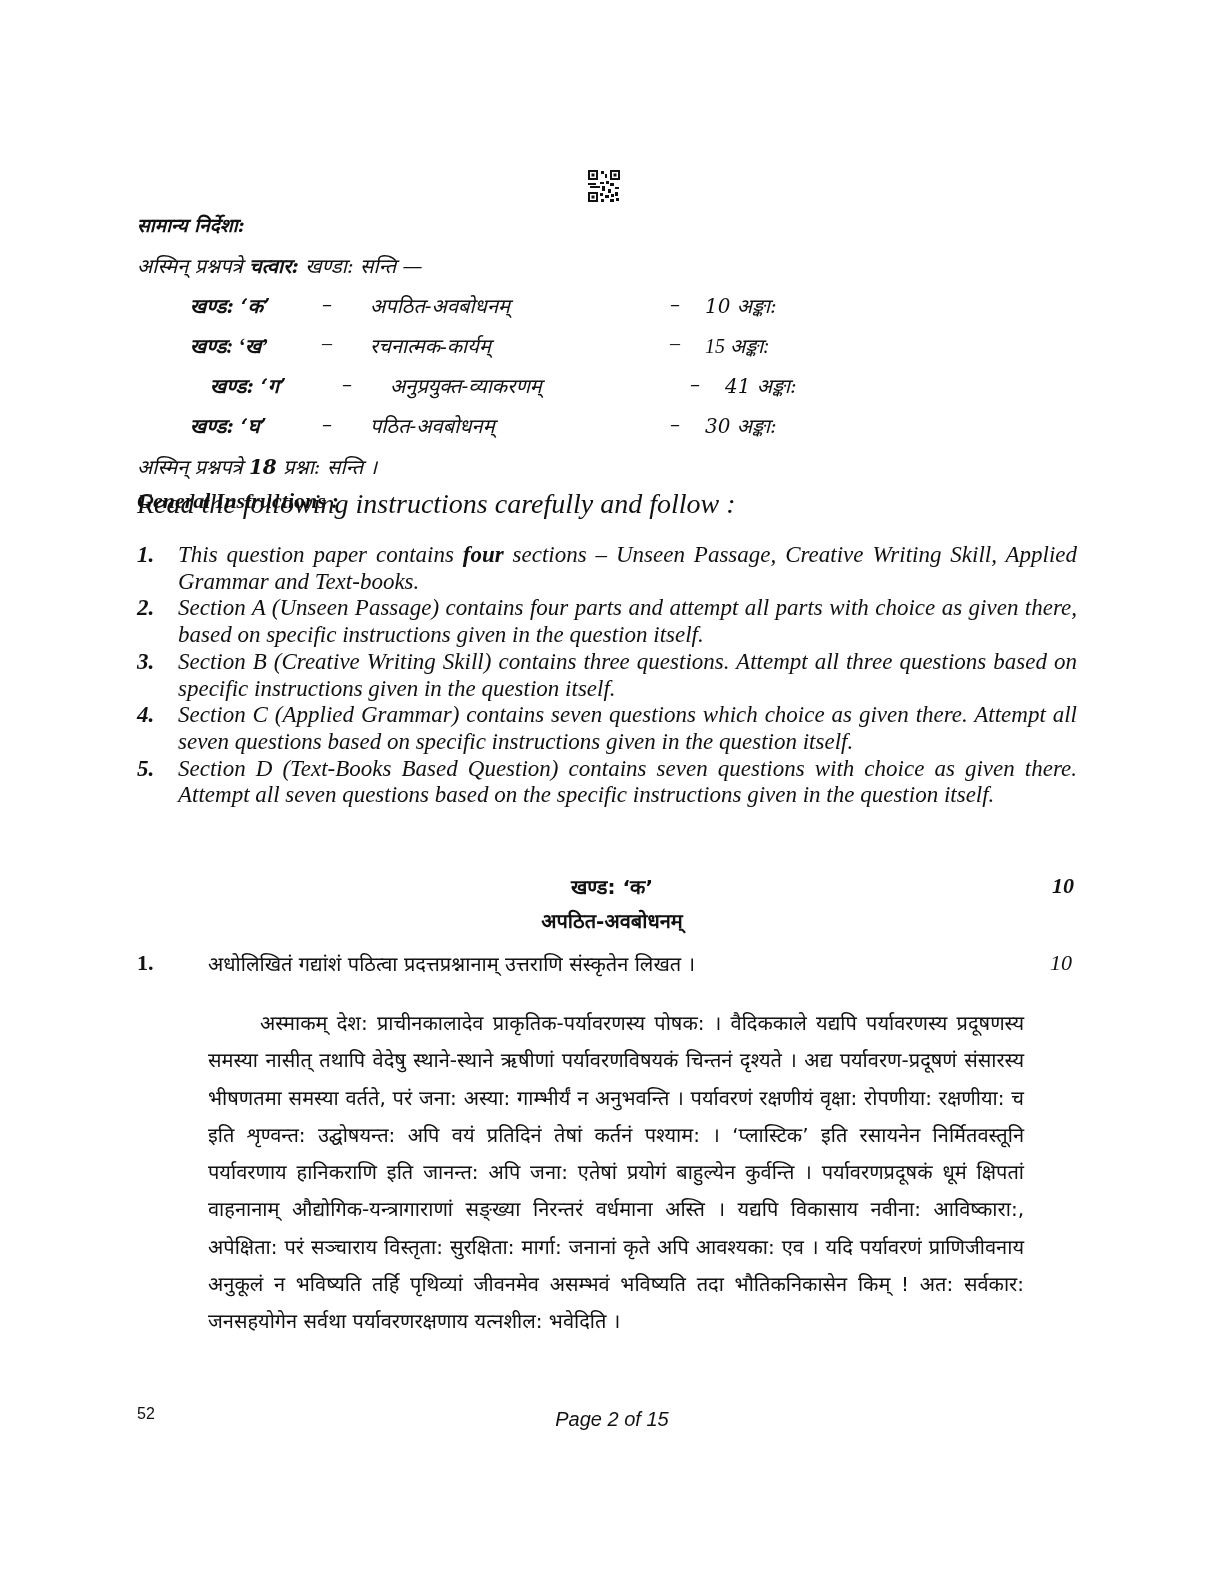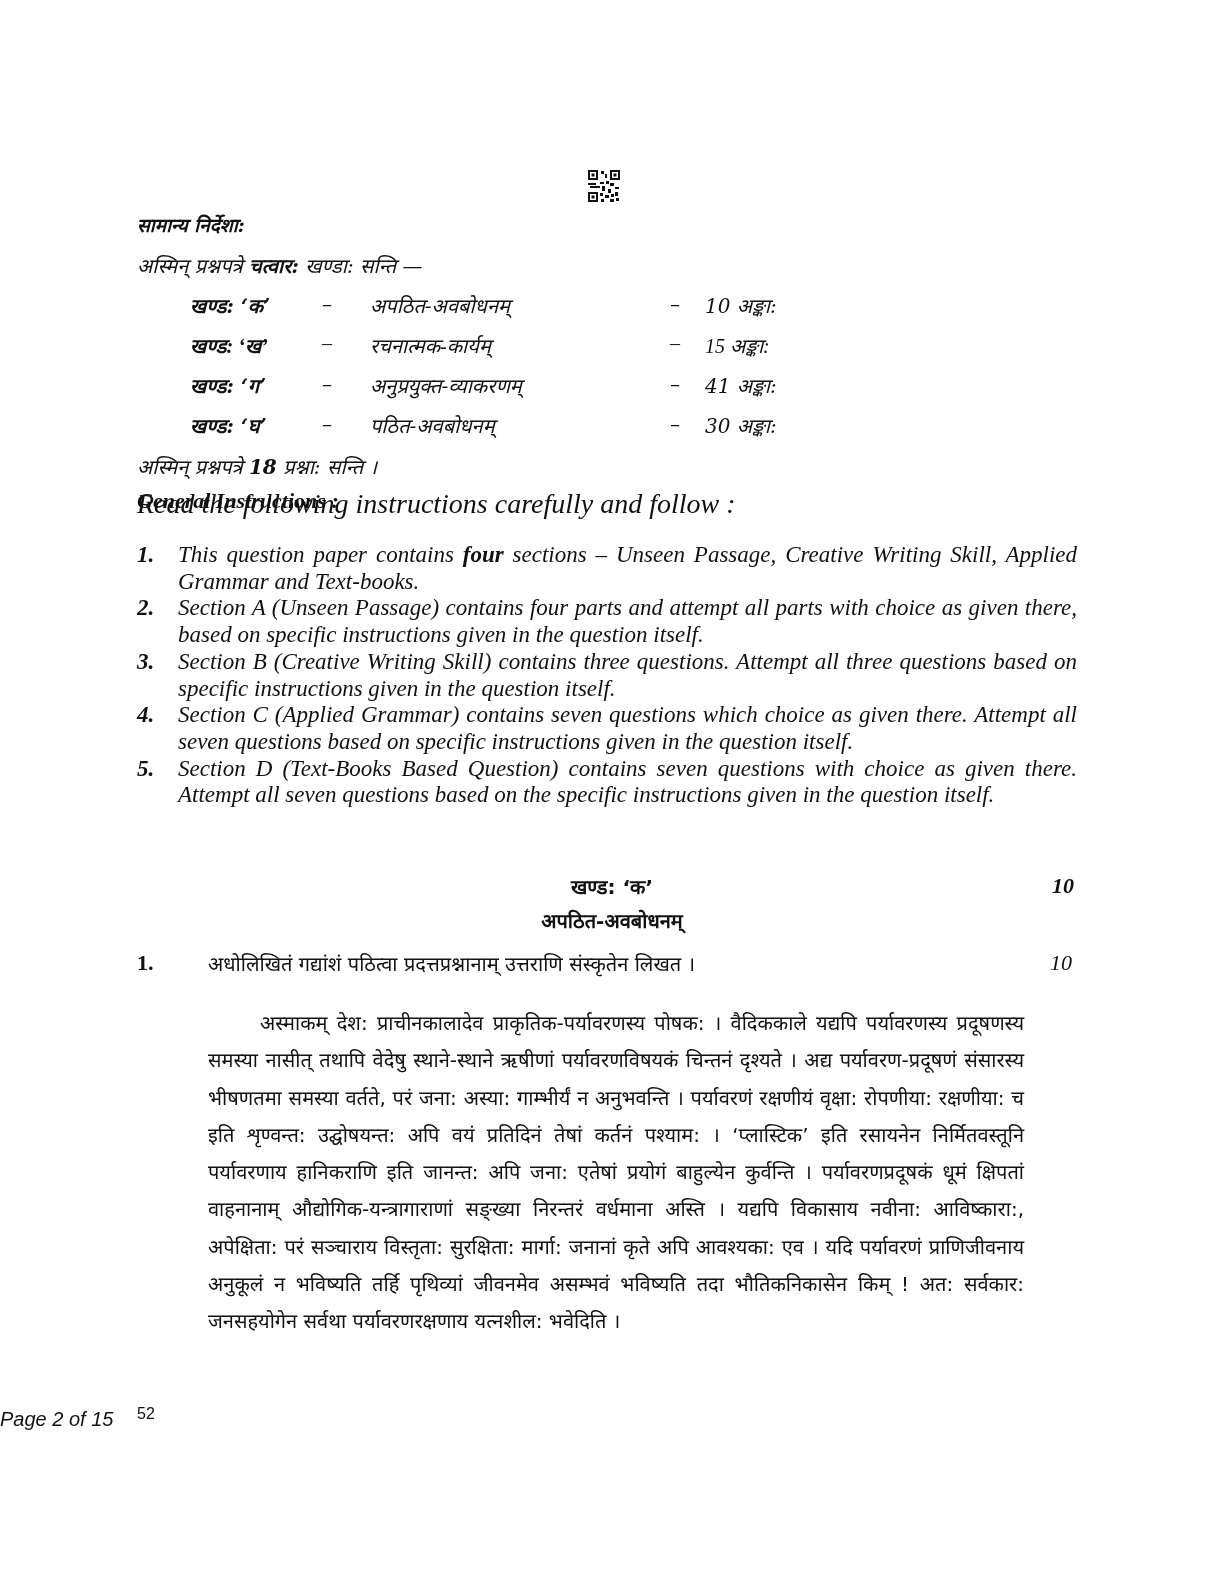--- a/index.html
+++ b/index.html
@@ -22,21 +22,21 @@
     .gi-item { display: flex; }
     .gi-num { width: 41px; flex: 0 0 41px; font-weight: bold; }
     .gi-text { flex: 1; text-align: justify; }
     .sec-head { left: 0; width: 1224px; text-align: center; font-family: "DejaVu Sans", sans-serif; font-size: 20px; }
     .sec-marks { right: 150px; font-style: italic; font-weight: bold; font-size: 22px; font-family: "Liberation Serif", serif; }
     .q1-num { left: 137px; top: 950px; font-weight: bold; font-size: 22px; font-family: "Liberation Serif", serif; }
     .q1-text { left: 208px; top: 950px; font-family: "DejaVu Sans", sans-serif; font-size: 20px; }
     .q1-marks { right: 152px; top: 950px; font-style: italic; font-size: 22px; font-family: "Liberation Serif", serif; }
     .passage { position: absolute; left: 208px; top: 986px; width: 816px; font-family: "DejaVu Sans", sans-serif; font-size: 20px; line-height: 37.3px; text-align: justify; text-indent: 52px; margin-top: 19px; }
     .footer-code { left: 137px; top: 1405px; font-family: "Liberation Sans", sans-serif; font-size: 16px; }
-    .footer-page { left: 0; width: 1224px; top: 1408px; font-family: "Liberation Sans", sans-serif; font-style: italic; font-size: 20px; }
+    .footer-page { left: 0; width: 1224px; top: 1408px; text-align: center; font-family: "Liberation Sans", sans-serif; font-style: italic; font-size: 20px; }
   </style>
 </head>
 <body>
 
 <div class="qr">
   <svg width="32" height="32" viewBox="0 0 32 32">
     <rect x="0" y="0" width="10" height="10" fill="#111"></rect>
       <rect x="2" y="2" width="6" height="6" fill="#fff"></rect>
       <rect x="3.5" y="3.5" width="3" height="3" fill="#111"></rect>
     <rect x="22" y="0" width="10" height="10" fill="#111"></rect>
@@ -77,21 +77,21 @@
   <span class="d2">–</span>
   <span class="m">10 अङ्का:</span>
 </div>
 <div class="sec-row" style="top:332px;font-family:Liberation Serif, serif;">
   <span class="k">खण्ड: ‘ख’</span>
   <span class="d1">–</span>
   <span class="n">रचनात्मक-कार्यम्</span>
   <span class="d2">–</span>
   <span class="m">15 अङ्का:</span>
 </div>
-<div class="sec-row" style="top:372px;">
+<div class="sec-row" style="top:372px;margin-left:20px;">
   <span class="k">खण्ड: ‘ग’</span>
   <span class="d1">–</span>
   <span class="n">अनुप्रयुक्त-व्याकरणम्</span>
   <span class="d2">–</span>
   <span class="m">41 अङ्का:</span>
 </div>
 <div class="sec-row" style="top:412px;">
   <span class="k">खण्ड: ‘घ’</span>
   <span class="d1">–</span>
   <span class="n">पठित-अवबोधनम्</span>

